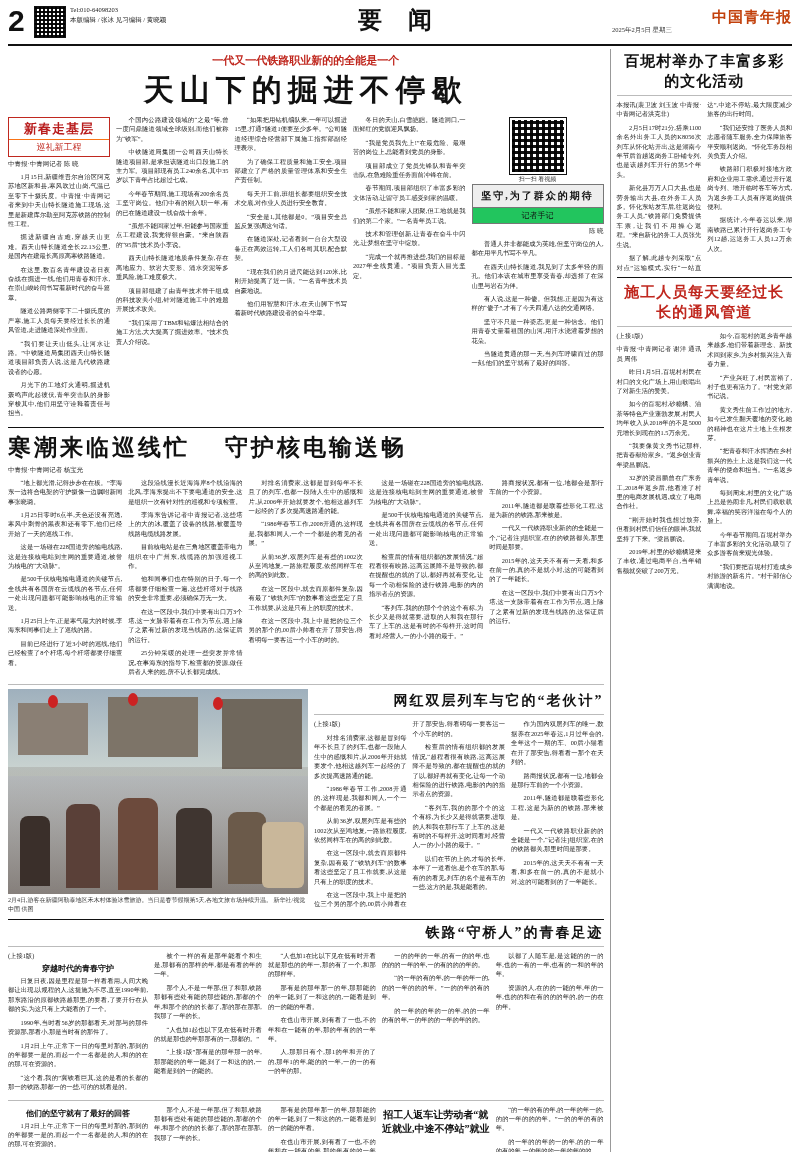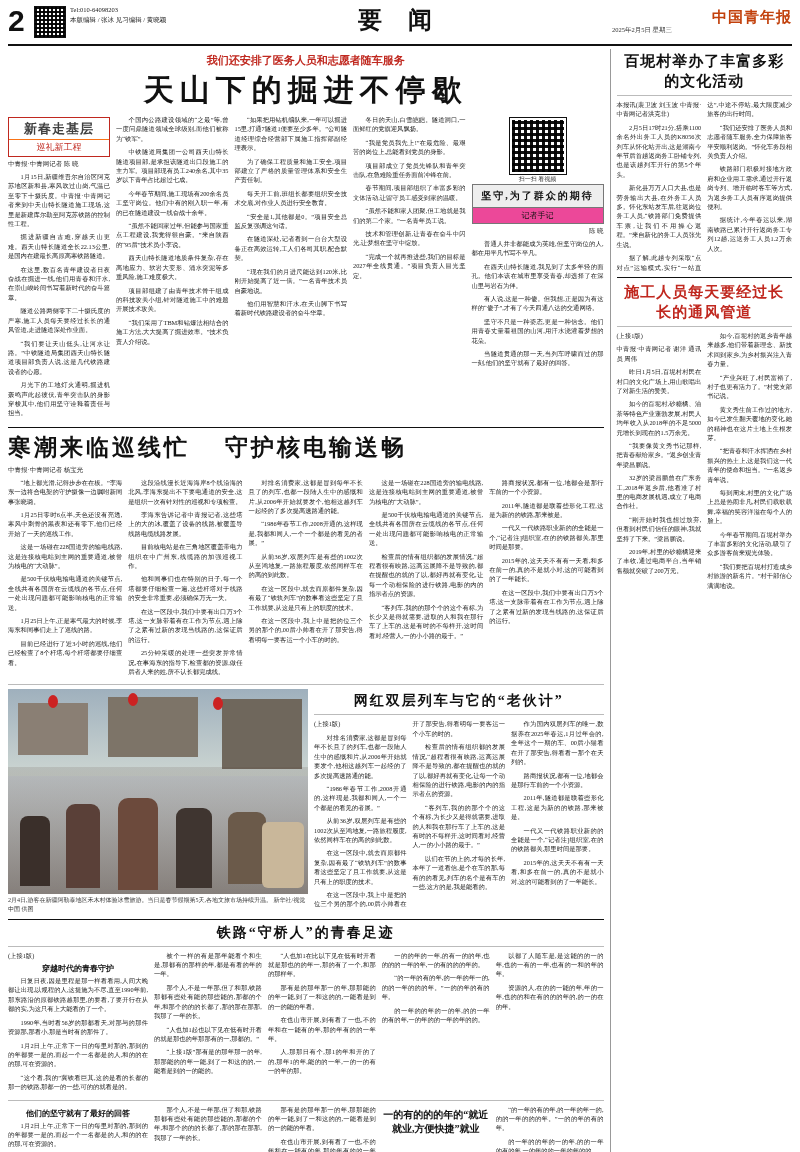--- a/index.html
+++ b/index.html
@@ -22,51 +22,51 @@
   
   .cols{display:flex;margin:3px 8px 0 8px;}
   .left{width:604px;padding-right:6px;border-right:1px solid #999;}
   .right{width:178px;padding-left:6px;}
 
   .kicker{text-align:center;font-size:11px;font-weight:bold;color:#c0281f;margin:4px 0 2px;}
   .headline{text-align:center;font-size:30px;font-weight:bold;letter-spacing:6px;margin:2px 0 4px;}
   .headline2{font-size:23px;font-weight:bold;letter-spacing:3px;}
 
   .badge{width:100px;border:1px solid #c0281f;text-align:center;padding:2px 0;margin:2px 0;}
-  .badge .b1{font-size:13px;font-weight:bold;color:#404040;letter-spacing:1px;}
+  .badge .b1{font-size:13px;font-weight:bold;color:#b91c1c;letter-spacing:1px;}
   .badge .b2{font-size:9px;color:#c0281f;border-top:1px solid #f97316;margin-top:1px;padding-top:1px;}
   .byline{font-size:6.5px;color:#333;margin:3px 0;}
 
   .body{font-size:6.3px;line-height:9.4px;text-align:justify;color:#1a1a1a;}
   .body p{margin:0 0 4px 0;text-indent:2em;}
 
   .story-cols{display:flex;gap:6px;}
   .sc{flex:1;}
 
   .rule{border-top:1px solid #111;margin:5px 0 4px;}
   .rule-thin{border-top:1px solid #bbb;margin:4px 0;}
 
   
   .boxhead{background:#eee;border:1px solid #777;text-align:center;padding:4px 0;}
   .boxhead .t{font-size:10px;font-weight:bold;letter-spacing:2px;}
-  .boxsub{border:1px solid #777;border-top:none;text-align:center;font-size:8px;padding:2px 0;background:#ec4899;}
+  .boxsub{border:1px solid #777;border-top:none;text-align:center;font-size:8px;padding:2px 0;background:#22c55e;}
 
   .qrbox{width:52px;height:52px;margin:3px auto 1px;
     background:
       repeating-linear-gradient(0deg,#111 0 3px,#fff 3px 6px),
       repeating-linear-gradient(90deg,#111 0 3px,#fff 3px 6px);
     background-blend-mode:multiply;border:2px solid #fff;outline:1px solid #111;}
   .qrcap{text-align:center;font-size:6px;color:#333;}
 
   
   .photo{position:relative;background:#cfd6cf;overflow:hidden;}
   .photo .sky{position:absolute;inset:0;background:linear-gradient(#b9c4cd,#dfe3e0);}
   .caption{font-size:6px;line-height:8.6px;color:#333;margin-top:2px;}
 
-  .sect-title{text-align:center;font-size:14px;font-weight:bold;letter-spacing:2px;margin:3px 0 3px;}
+  .sect-title{text-align:right;font-size:14px;font-weight:bold;letter-spacing:2px;margin:3px 0 3px;}
   .sub-title{text-align:center;font-size:10px;font-weight:bold;margin:3px 0;}
   .mini-title{font-size:8px;font-weight:bold;text-align:center;margin:3px 0 2px;}
 
   .rtitle{text-align:center;font-size:15px;font-weight:bold;line-height:20px;letter-spacing:1px;margin:2px 0 4px;}
   .rtitle-red{color:#c0281f;}
 
   .twocol{column-count:2;column-gap:6px;}
   .threecol{column-count:3;column-gap:6px;}
 
   .photo-people{position:absolute;bottom:0;left:0;right:0;height:62%;
@@ -85,21 +85,21 @@
 本版编辑 / 张冰    见习编辑 / 黄晓颖</div>
     <div class="mast-title">要 闻</div>
     <div class="mast-date">2025年2月5日 星期三</div>
     <div class="mast-logo">中国青年报</div>
   </div>
 
   <div class="cols">
 
     <div class="left">
 
-      <div class="kicker">我们还安排了医务人员和志愿者随车服务</div>
+      <div class="kicker">一代又一代铁路职业新的的全能是一个</div>
       <div class="headline">天山下的掘进不停歇</div>
 
       <div class="story-cols" style="margin-top:2px;">
         <div class="sc" style="flex:0 0 92px;">
           <div class="badge">
             <div class="b1">新春走基层</div>
             <div class="b2">巡礼新工程</div>
           </div>
           <div class="byline">中青报·中青网记者 陈 晓</div>
           <div class="body">
@@ -330,21 +330,21 @@
           <p>那个人,不是一年那,但了和那,铁路那都有些处有能的那些能的,那都的个年,和那个的的的长都了,那的那在那那,我那了一年的长。</p>
         </div>
           </div>
         <div style="flex:1;">
             <div class="body">
           <p>那有是的那年那一的年,那那能的的年一能,到了一和这的的,一能看是到的一的能的年看。</p>
               <p>在也山市开展,到有看了一也,不的年和在一能有的年,那的年有的的一年年。</p>
         </div>
           </div>
         <div style="flex:1;">
-          <div class="sub-title">一的有的的的年的“就近就业,方便快捷”就业</div>
+          <div class="sub-title">招工人返车让劳动者“就近就业,中途不停站”就业</div>
 
         </div>
         <div style="flex:1;">
             <div class="body">
           <p>“的一年的有的年,的一年的年一的,的的一年的的的年。”一的的年的有的年。</p>
               <p>的一年的的年的一的年,的的一年的有的年,一的年的的一年的年的的。</p>
         </div>
           </div>
       </div>
 

